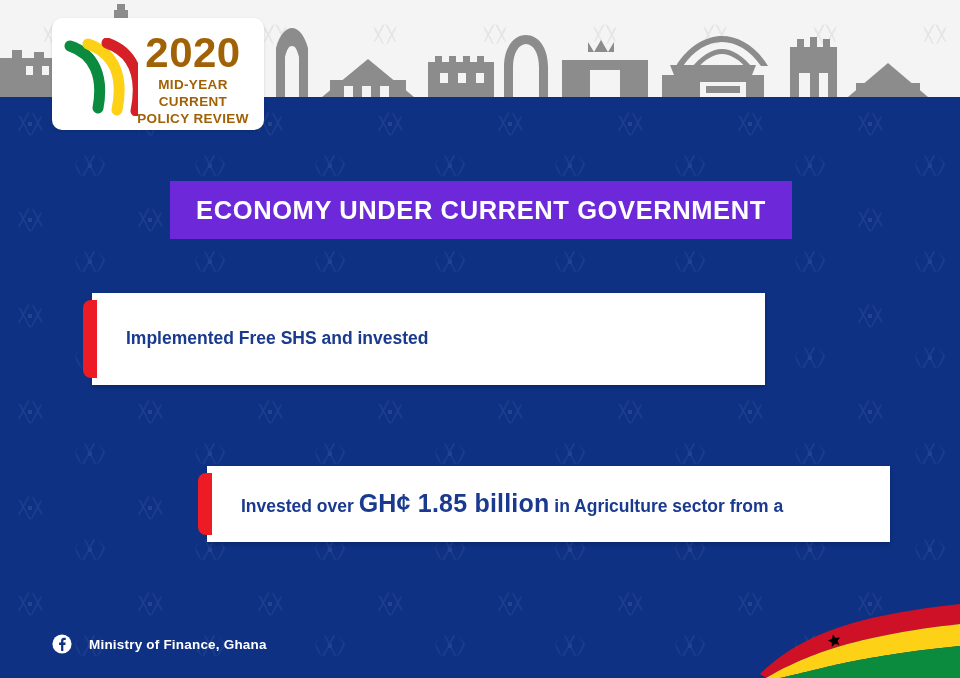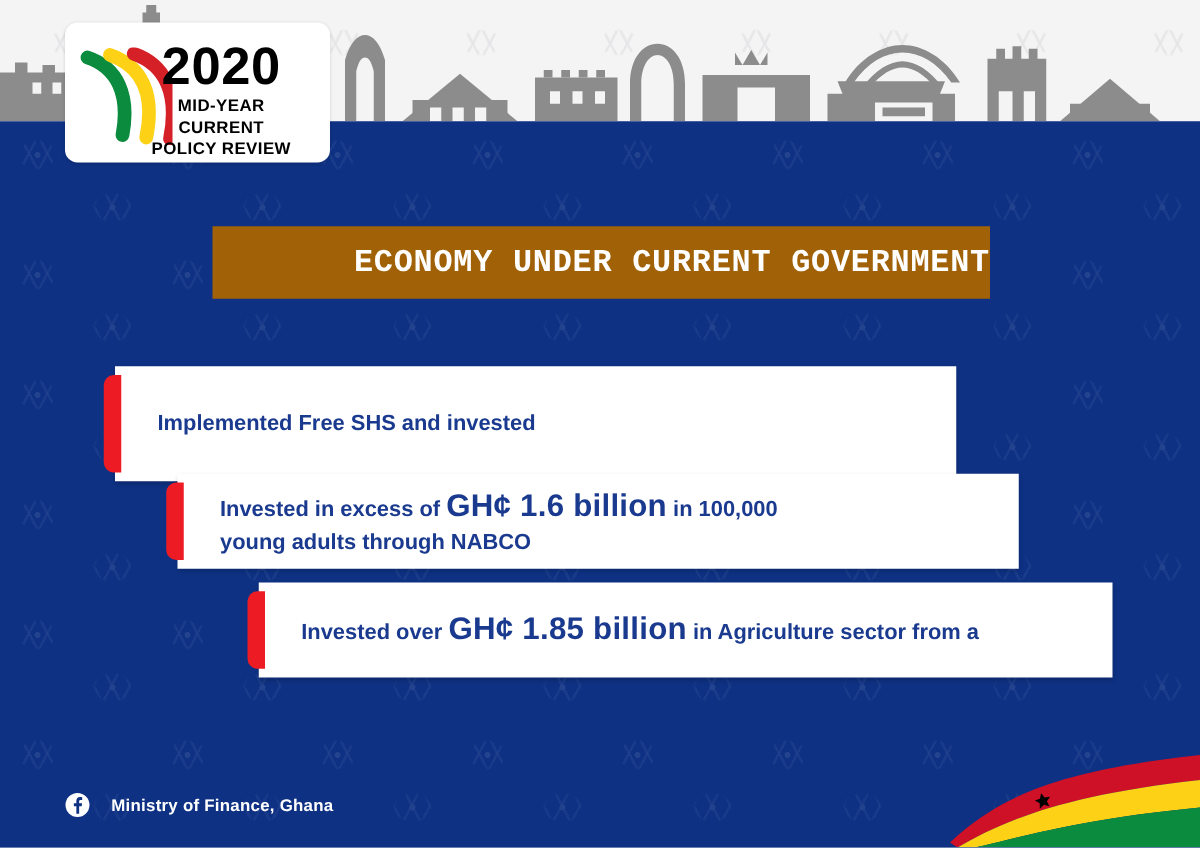--- a/index.html
+++ b/index.html
@@ -88,50 +88,49 @@
     z-index: 6;
   }
   .logo-arcs {
     position: absolute;
     top: 20px; left: 12px;
     width: 74px;
     height: 78px;
   }
   .logo-text {
     position: absolute;
-    left: 58px; top: 12px;
+    left: 74px; top: 12px;
     width: 134px;
     text-align: center;
-    color: #000000;
+    color: #a16207;
   }
   .logo-year {
     font-size: 42px;
     font-weight: 800;
     letter-spacing: 0.5px;
     line-height: 46px;
   }
   .logo-sub1, .logo-sub2 {
     font-size: 13.5px;
     font-weight: 800;
     letter-spacing: 0.35px;
     line-height: 17px;
   }
 
   
   .title-banner {
     position: absolute;
     top: 181px; left: 170px;
     width: 622px;
     height: 58px;
-    background: #a16207;
+    background: #6d28d9;
     display: flex;
     align-items: center;
-    justify-content: flex-end;
+    justify-content: center;
     z-index: 4;
-    font-family: Liberation Mono, monospace;
   }
   .title-banner span {
     color: #FFFFFF;
     font-size: 25.5px;
     font-weight: 800;
     letter-spacing: 0.6px;
     white-space: nowrap;
   }
 
   
@@ -284,27 +283,20 @@
     <span>ECONOMY UNDER CURRENT GOVERNMENT</span>
   </div>
 
   <div class="card" id="card-1">
     <div class="tab"></div>
     <div class="body">
         <span class="line"><span class="reg">Implemented Free SHS and invested</span></span>
       </div>
   </div>
 
-  <div class="card" id="card-2">
-    <div class="tab"></div>
-    <div class="body">
-        <span class="line"><span class="reg">Invested in excess of </span><span class="big">GH¢ 1.6 billion</span><span class="reg"> in 100,000</span></span>
-        <span class="line"><span class="reg">young adults through NABCO</span></span>
-      </div>
-  </div>
 
   <div class="card" id="card-3">
     <div class="tab"></div>
     <div class="body">
         <span class="line"><span class="reg">Invested over </span><span class="big">GH¢ 1.85 billion</span><span class="reg"> in Agriculture sector from a</span></span>
       </div>
   </div>
 
   <div class="footer">
     <svg class="fb-icon" viewBox="0 0 24 24">

